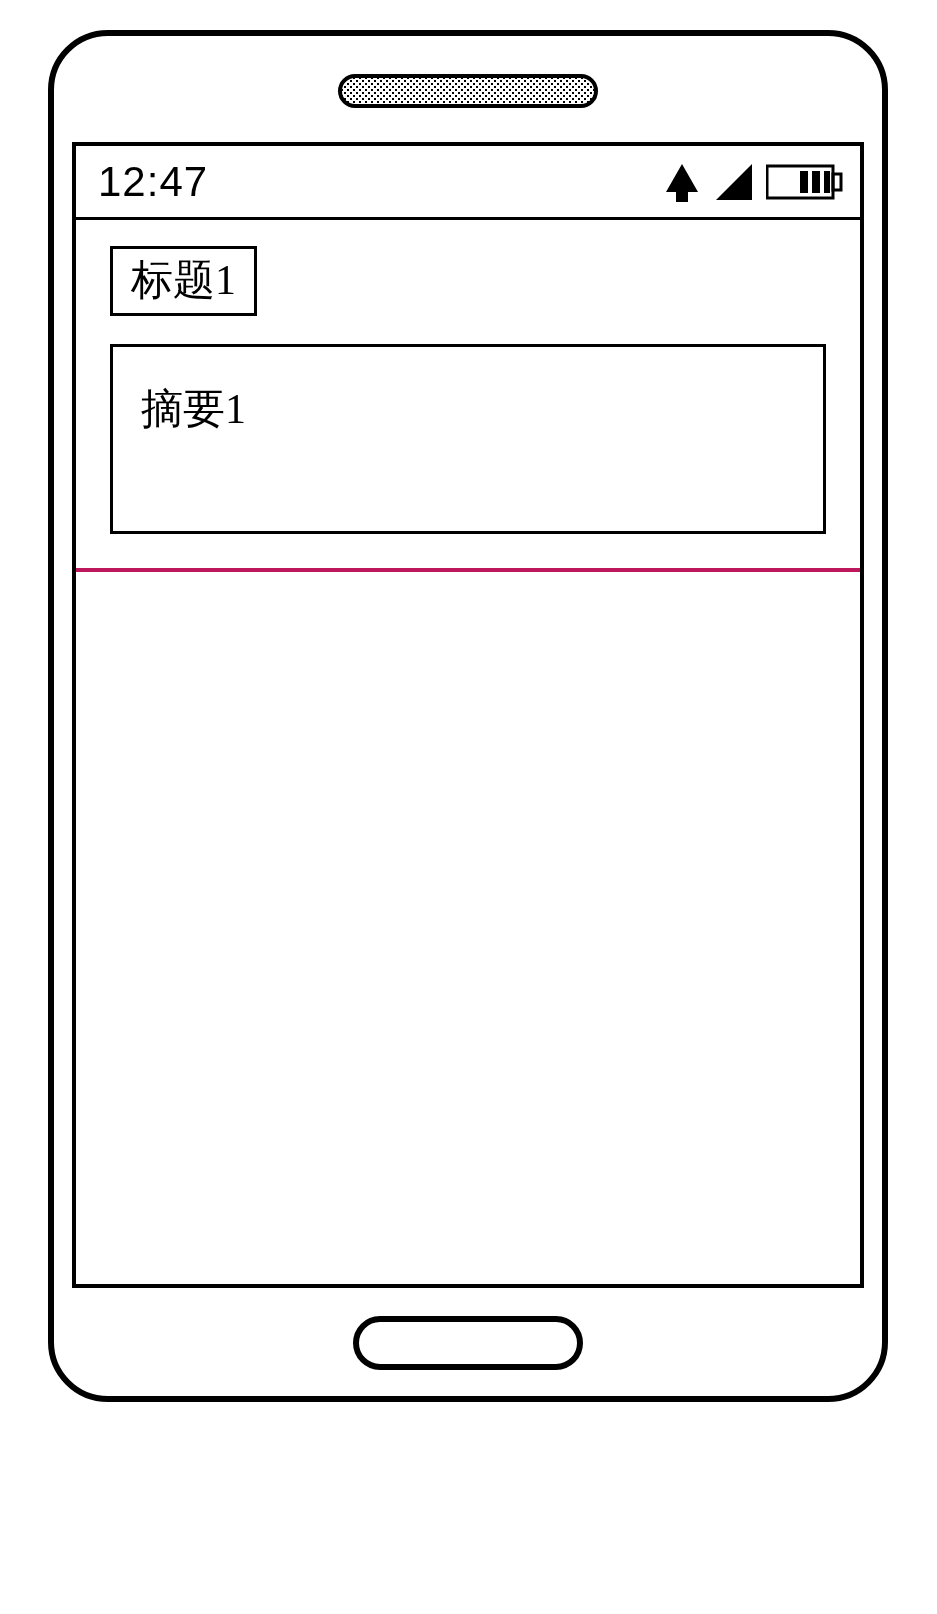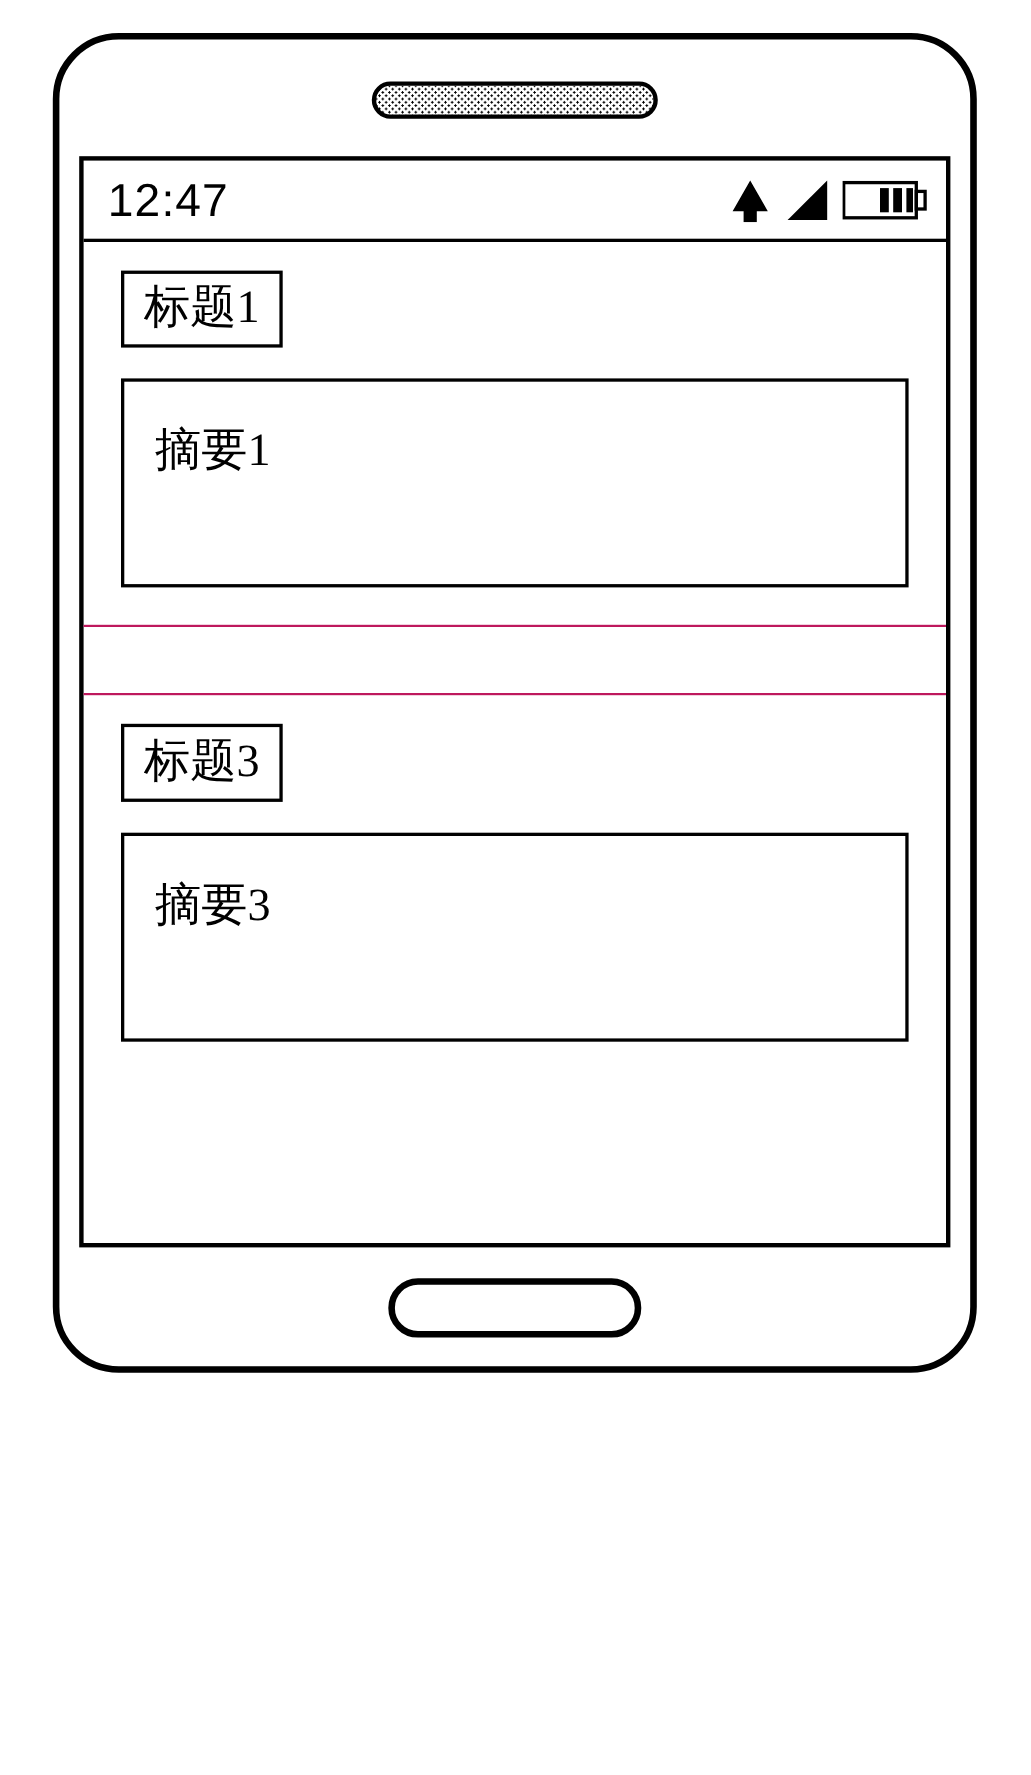--- a/index.html
+++ b/index.html
@@ -11,21 +11,21 @@
     font-family: "Songti SC", "STSong", "SimSun", serif;
     color: #000;
   }
 
   
   .phone {
     position: absolute;
     left: 48px;
     top: 30px;
     width: 840px;
-    height: 1218px;
+    height: 1372px;
     border: 6px solid #000;
     border-radius: 60px;
     box-sizing: border-box;
     background: #fff;
   }
 
   .speaker {
     position: absolute;
     top: 38px;
     left: 50%;
@@ -90,21 +90,21 @@
   
   .content {
     position: absolute;
     left: 0; right: 0;
     top: 74px; bottom: 0;
   }
 
   
   .cell {
     position: relative;
-    border-bottom: 2px solid #be185d;
+    border-bottom: 4px solid #be185d;
     padding: 26px 34px 34px 34px;
     box-sizing: border-box;
   }
   .cell:last-child { border-bottom: none; }
 
   .title-box {
     display: inline-block;
     border: 3px solid #000;
     padding: 6px 18px 8px 18px;
     font-size: 42px;
@@ -160,23 +160,19 @@
 
     <div class="content">
       <div class="cell">
         <div class="title-box">标题1</div>
         <div class="summary-box">摘要1</div>
       </div>
 
       <div class="cell">
       </div>
 
-      <div class="cell">
-        <div class="title-box">标题3</div>
-        <div class="summary-box">摘要3</div>
-      </div>
     </div>
 
   </div>
 
   <div class="home-btn"></div>
 
 </div>
 
 </body></html>

